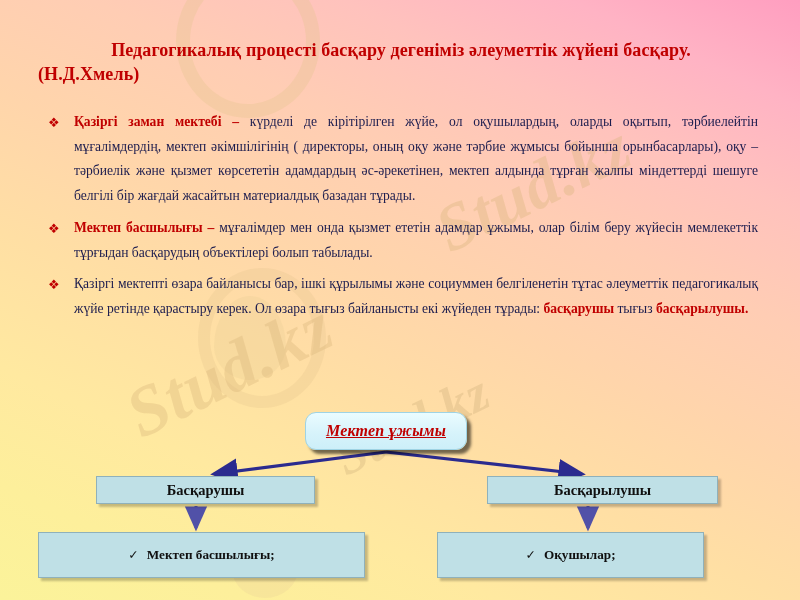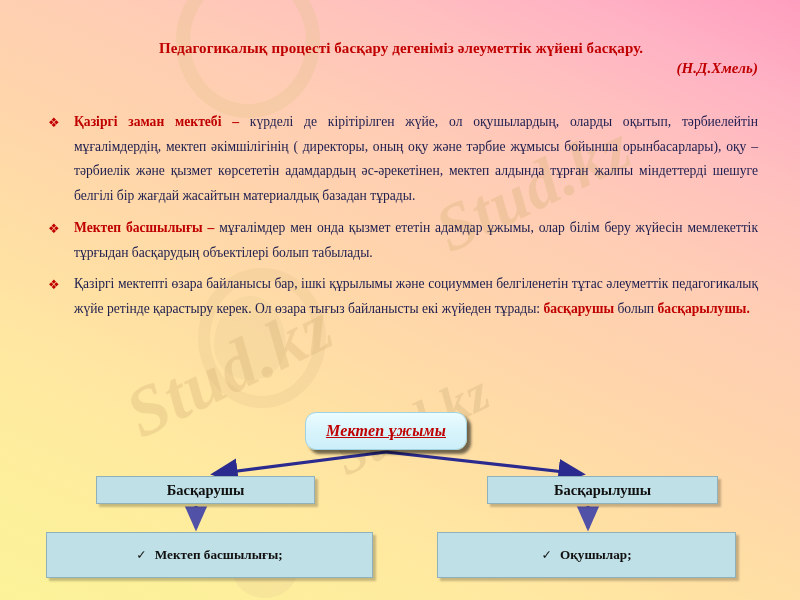--- a/index.html
+++ b/index.html
@@ -71,29 +71,28 @@
 
   
   #title {
     position: absolute;
     left: 38px;
     top: 38px;
     width: 726px;
     text-align: center;
     color: #C00000;
     font-weight: bold;
-    font-size: 15px;
+    font-size: 18px;
     line-height: 1.35;
     letter-spacing: 0.1px;
   }
   #title .line2 {
     display: block;
-    text-align: right;
+    text-align: left;
     padding-right: 6px;
-    font-style: italic;
   }
 
   
   #body-text {
     position: absolute;
     left: 44px;
     top: 110px;
     width: 714px;
   }
   .para {
@@ -187,22 +186,22 @@
   .node-leaf {
     top: 136px;
     height: 46px;
     background: #bfe0e6;
     border: 1.7px solid #8fb1bb;
     box-shadow: 2.5px 2.5px 2px rgba(0,0,0,0.22);
     flex-direction: column;
     justify-content: center;
     padding: 2px 6px;
   }
-  #node-leaf-left  { left: 38px;  width: 327px; margin-left: 8px; }
-  #node-leaf-right { left: 437px; width: 299px; gap: 12px; }
+  #node-leaf-left  { left: 38px;  width: 327px; }
+  #node-leaf-right { left: 437px; width: 267px; gap: 12px; }
   .node-leaf .item {
     color: #101010;
     font-weight: bold;
     font-size: 13.2px;
     line-height: 1.42;
     white-space: nowrap;
   }
   .node-leaf .item .check {
     font-weight: normal;
     font-size: 12.5px;
@@ -235,21 +234,21 @@
       <span class="lead">Қазіргі заман мектебі – </span><span>күрделі де кірітірілген жүйе, ол оқушылардың, оларды оқытып, тәрбиелейтін мұғалімдердің, мектеп әкімшілігінің ( директоры, оның оқу және тәрбие жұмысы бойынша орынбасарлары), оқу – тәрбиелік және қызмет көрсететін адамдардың әс-әрекетінен, мектеп алдында тұрған жалпы міндеттерді шешуге белгілі бір жағдай жасайтын материалдық базадан тұрады.</span>
     </div>
 
     <div class="para">
       <span class="bullet">❖</span>
       <span class="lead">Мектеп басшылығы – </span><span>мұғалімдер мен онда қызмет ететін адамдар ұжымы, олар білім беру жүйесін мемлекеттік тұрғыдан басқарудың объектілері болып табылады.</span>
     </div>
 
     <div class="para">
       <span class="bullet">❖</span>
-      <span>Қазіргі мектепті өзара байланысы бар, ішкі құрылымы және социуммен белгіленетін тұтас әлеуметтік педагогикалық жүйе ретінде қарастыру керек. Ол өзара тығыз байланысты екі жүйеден тұрады: </span><span class="accent">басқарушы</span><span> болып </span><span class="accent">басқарылушы.</span>
+      <span>Қазіргі мектепті өзара байланысы бар, ішкі құрылымы және социуммен белгіленетін тұтас әлеуметтік педагогикалық жүйе ретінде қарастыру керек. Ол өзара тығыз байланысты екі жүйеден тұрады: </span><span class="accent">басқарушы</span><span> тығыз </span><span class="accent">басқарылушы.</span>
     </div>
 
   </div>
 
   <div id="diagram">
 
     <svg class="links" viewBox="0 0 800 204">
       <defs>
         <marker id="ah" markerWidth="9" markerHeight="9" refX="7.4" refY="4.5" orient="auto">
           <path d="M0,0.6 L8.6,4.5 L0,8.4 Z" fill="#2B2B8F"></path>

